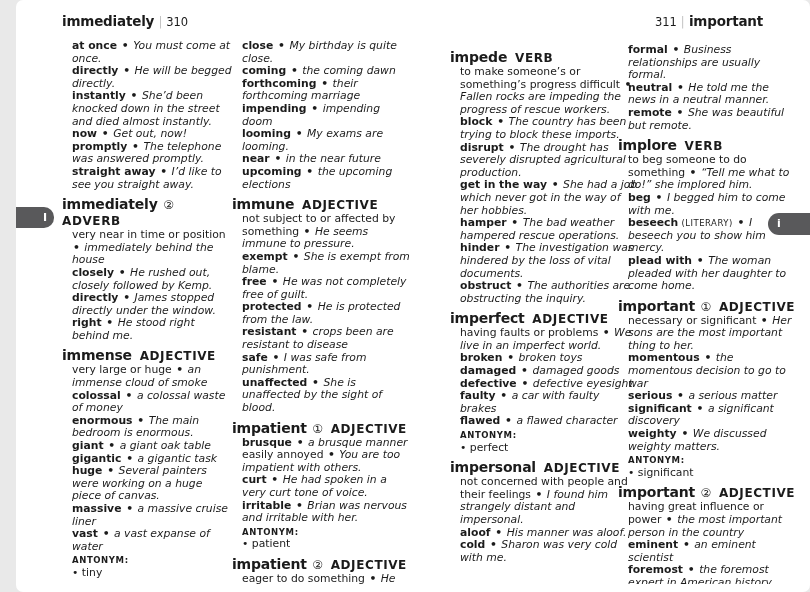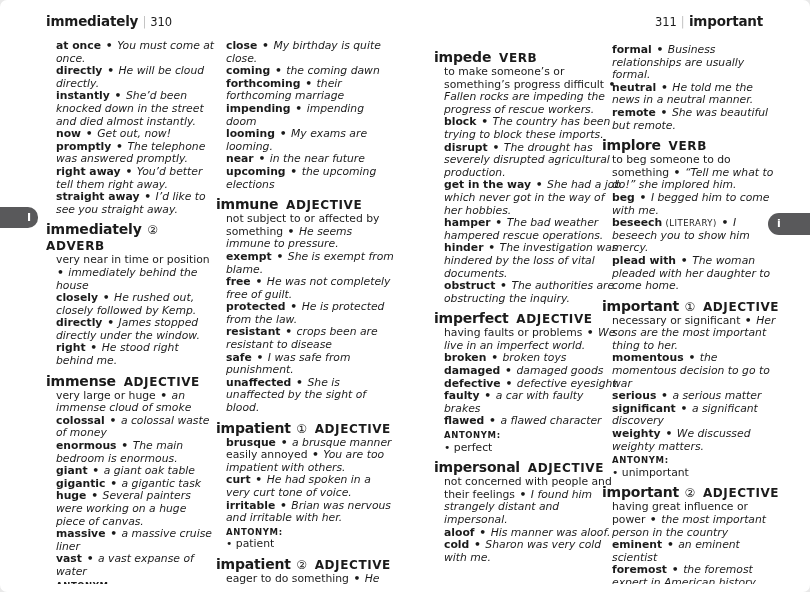--- a/index.html
+++ b/index.html
@@ -4,21 +4,21 @@
 <style>
   html,body{margin:0;padding:0;}
   body{
     width:810px;height:592px;position:relative;
     background:#e9e9e9;
     font-family:"DejaVu Sans","Liberation Sans",sans-serif;
     color:#1b1b1b;
     -webkit-font-smoothing:antialiased;
   }
   .page-spread{
-    position:absolute;inset:0;background:#ffffff;border-radius:7px;overflow:hidden;
+    position:absolute;inset:0;background:#ffffff;border-radius:7px;overflow:hidden;margin-left:16px;
   }
   
   .hdr{position:absolute;top:13px;font-size:13.5px;line-height:17px;white-space:nowrap;}
   .hdr-left{left:46px;}
   .hdr-right{right:47px;}
   .hdr-word{font-weight:bold;letter-spacing:-0.2px;}
   .hdr-sep{color:#9a9a9a;font-weight:300;margin:0 4px;font-size:12px;}
   .hdr-num{font-weight:normal;font-size:11.5px;}
   
   .tab{position:absolute;background:#59595b;}
@@ -64,25 +64,24 @@
 
   <div class="tab tab-left">
     <span>I</span>
   </div>
   <div class="tab tab-right">
     <span>i</span>
   </div>
 
   <div class="col col-0">
       <div class="blk syn"><span class="w">at once</span><span class="bullet"> •</span><span class="ex"> You must come at once.</span></div>
-      <div class="blk syn"><span class="w">directly</span><span class="bullet"> •</span><span class="ex"> He will be cloud directly.</span></div>
+      <div class="blk syn"><span class="w">directly</span><span class="bullet"> •</span><span class="ex"> He will be begged directly.</span></div>
       <div class="blk syn"><span class="w">instantly</span><span class="bullet"> •</span><span class="ex"> She’d been knocked down in the street and died almost instantly.</span></div>
       <div class="blk syn"><span class="w">now</span><span class="bullet"> •</span><span class="ex"> Get out, now!</span></div>
       <div class="blk syn"><span class="w">promptly</span><span class="bullet"> •</span><span class="ex"> The telephone was answered promptly.</span></div>
-      <div class="blk syn"><span class="w">right away</span><span class="bullet"> •</span><span class="ex"> You’d better tell them right away.</span></div>
       <div class="blk syn"><span class="w">straight away</span><span class="bullet"> •</span><span class="ex"> I’d like to see you straight away.</span></div>
       <div class="blk head"><span class="hw">immediately</span><span class="sense"> ②</span><span class="pos"> ADVERB</span></div>
       <div class="blk def"><span class="deftext">very near in time or position </span><span class="bullet">•</span><span class="ex"> immediately behind the house</span></div>
       <div class="blk syn"><span class="w">closely</span><span class="bullet"> •</span><span class="ex"> He rushed out, closely followed by Kemp.</span></div>
       <div class="blk syn"><span class="w">directly</span><span class="bullet"> •</span><span class="ex"> James stopped directly under the window.</span></div>
       <div class="blk syn"><span class="w">right</span><span class="bullet"> •</span><span class="ex"> He stood right behind me.</span></div>
       <div class="blk head"><span class="hw">immense</span><span class="pos"> ADJECTIVE</span></div>
       <div class="blk def"><span class="deftext">very large or huge </span><span class="bullet">•</span><span class="ex"> an immense cloud of smoke</span></div>
       <div class="blk syn"><span class="w">colossal</span><span class="bullet"> •</span><span class="ex"> a colossal waste of money</span></div>
       <div class="blk syn"><span class="w">enormous</span><span class="bullet"> •</span><span class="ex"> The main bedroom is enormous.</span></div>
@@ -159,21 +158,21 @@
       <div class="blk syn"><span class="w">beseech</span><span class="lbl"> (LITERARY)</span><span class="bullet"> •</span><span class="ex"> I beseech you to show him mercy.</span></div>
       <div class="blk syn"><span class="w">plead with</span><span class="bullet"> •</span><span class="ex"> The woman pleaded with her daughter to come home.</span></div>
       <div class="blk head"><span class="hw">important</span><span class="sense"> ①</span><span class="pos"> ADJECTIVE</span></div>
       <div class="blk def"><span class="deftext">necessary or significant </span><span class="bullet">•</span><span class="ex"> Her sons are the most important thing to her.</span></div>
       <div class="blk syn"><span class="w">momentous</span><span class="bullet"> •</span><span class="ex"> the momentous decision to go to war</span></div>
       <div class="blk syn"><span class="w">serious</span><span class="bullet"> •</span><span class="ex"> a serious matter</span></div>
       <div class="blk syn"><span class="w">significant</span><span class="bullet"> •</span><span class="ex"> a significant discovery</span></div>
       <div class="blk syn"><span class="w">weighty</span><span class="bullet"> •</span><span class="ex"> We discussed weighty matters.</span></div>
       <div class="blk ant">
         <div class="antlbl">ANTONYM:</div>
-        <div class="antitem">• unimportant</div>
+        <div class="antitem">• significant</div>
       </div>
       <div class="blk head"><span class="hw">important</span><span class="sense"> ②</span><span class="pos"> ADJECTIVE</span></div>
       <div class="blk def"><span class="deftext">having great influence or power </span><span class="bullet">•</span><span class="ex"> the most important person in the country</span></div>
       <div class="blk syn"><span class="w">eminent</span><span class="bullet"> •</span><span class="ex"> an eminent scientist</span></div>
       <div class="blk syn"><span class="w">foremost</span><span class="bullet"> •</span><span class="ex"> the foremost expert in American history</span></div>
     </div>
 
 </div>
 
 </body></html>

